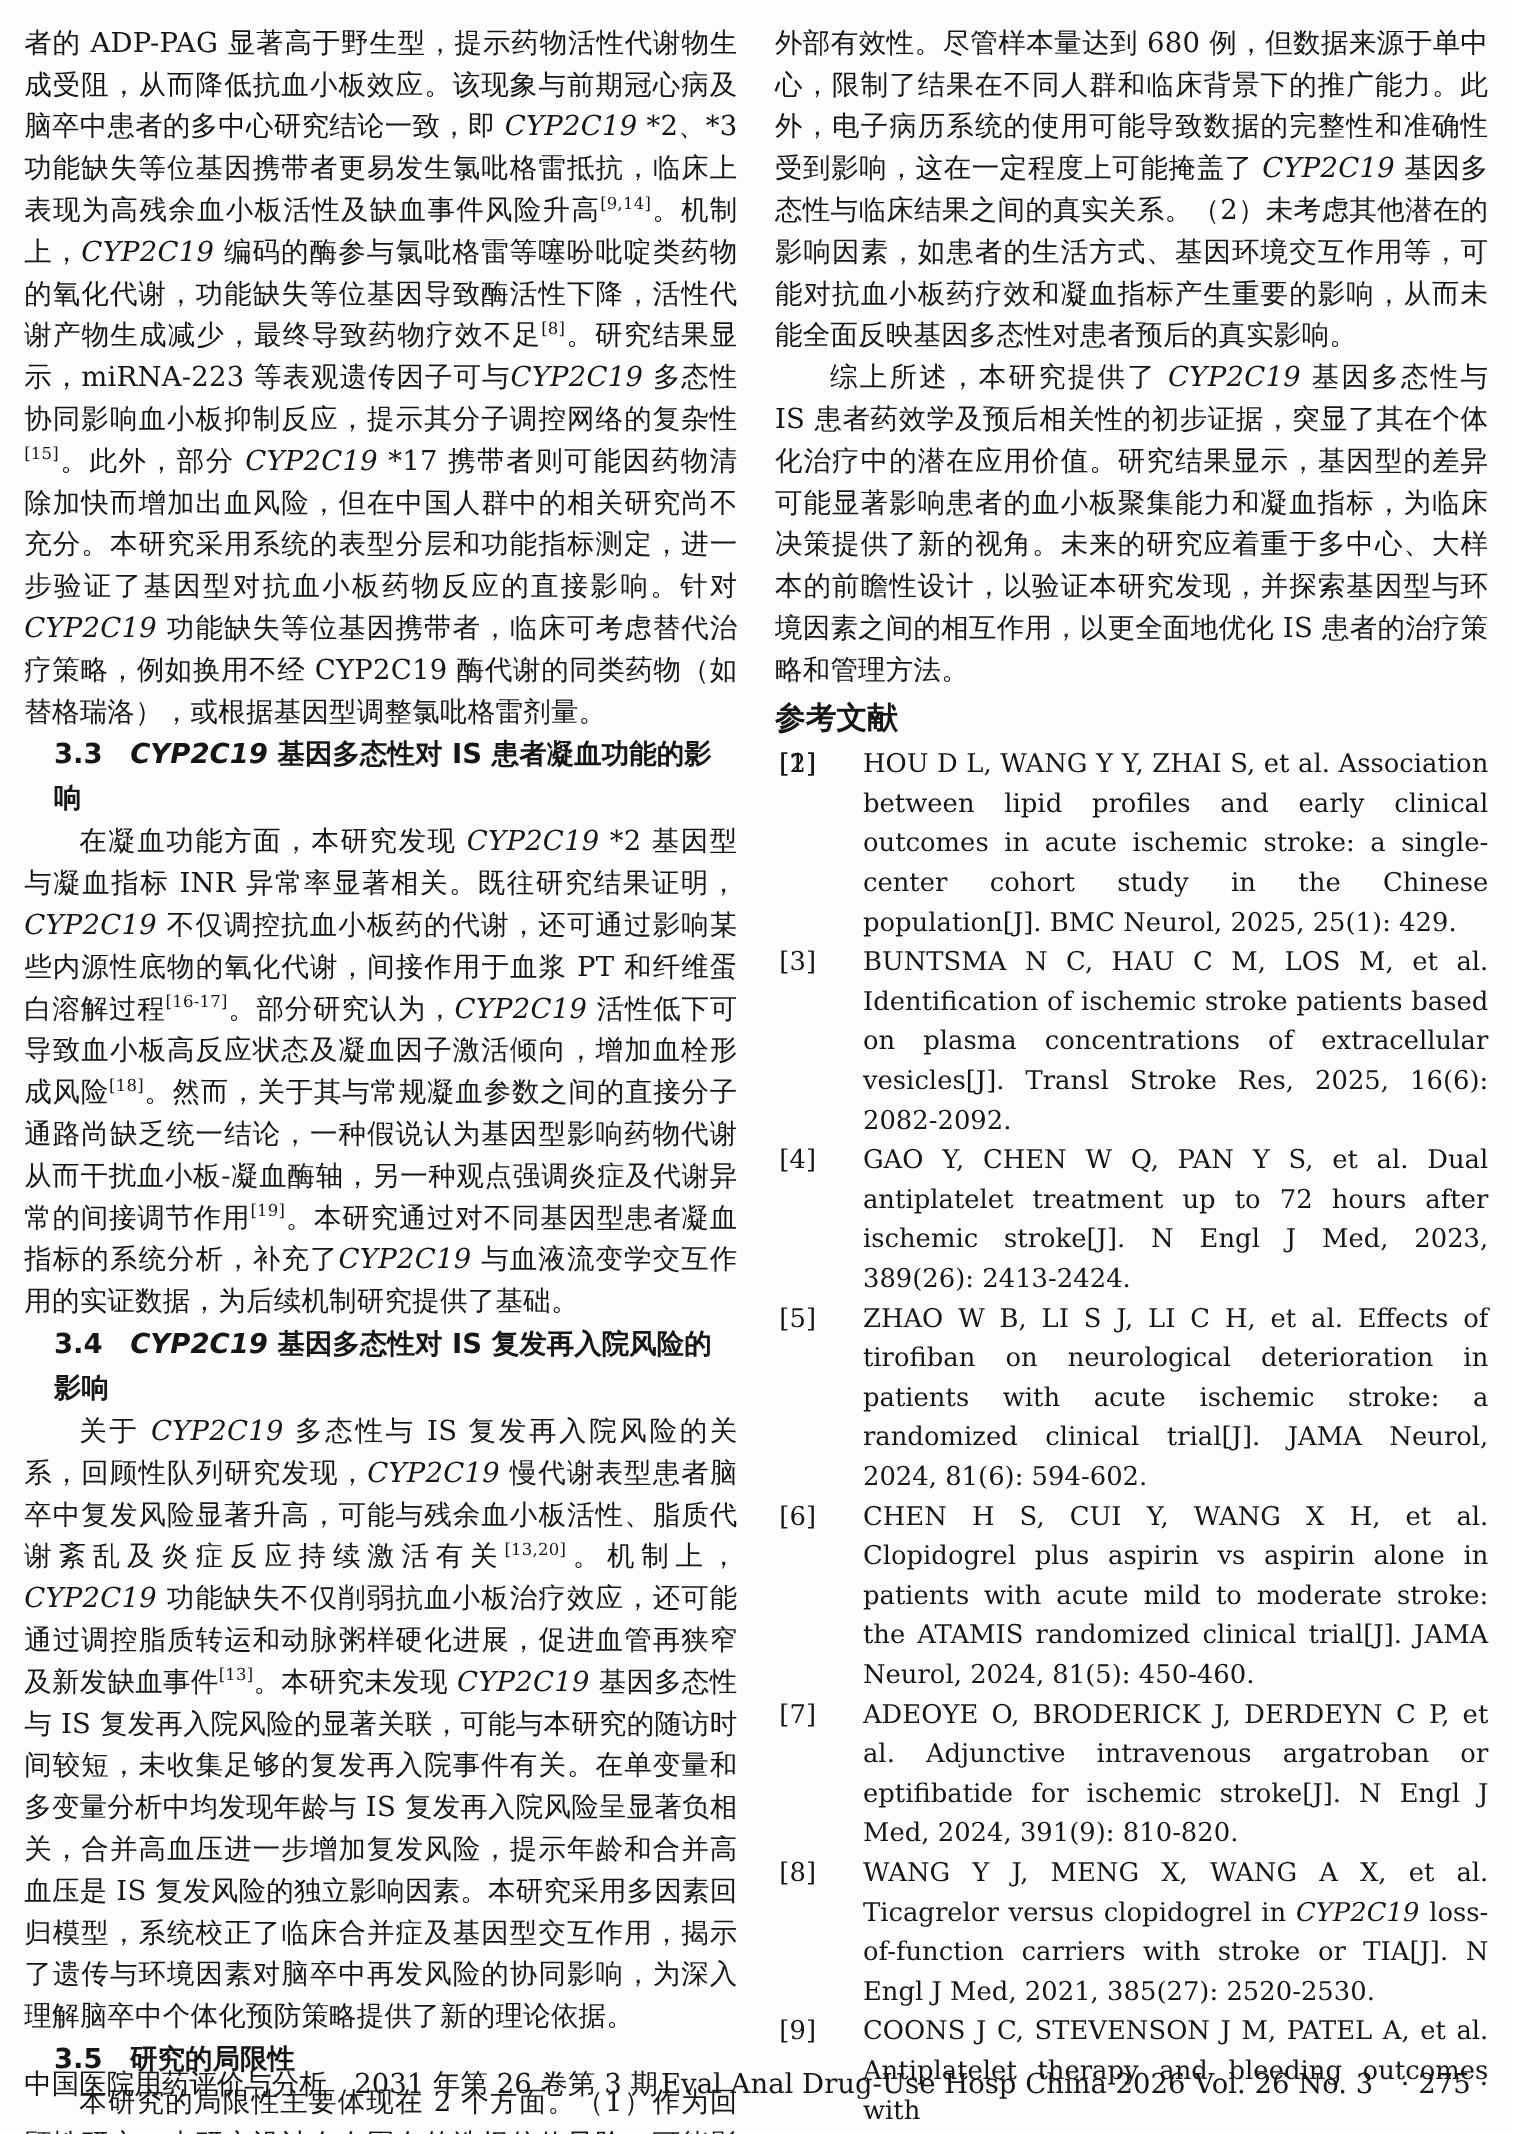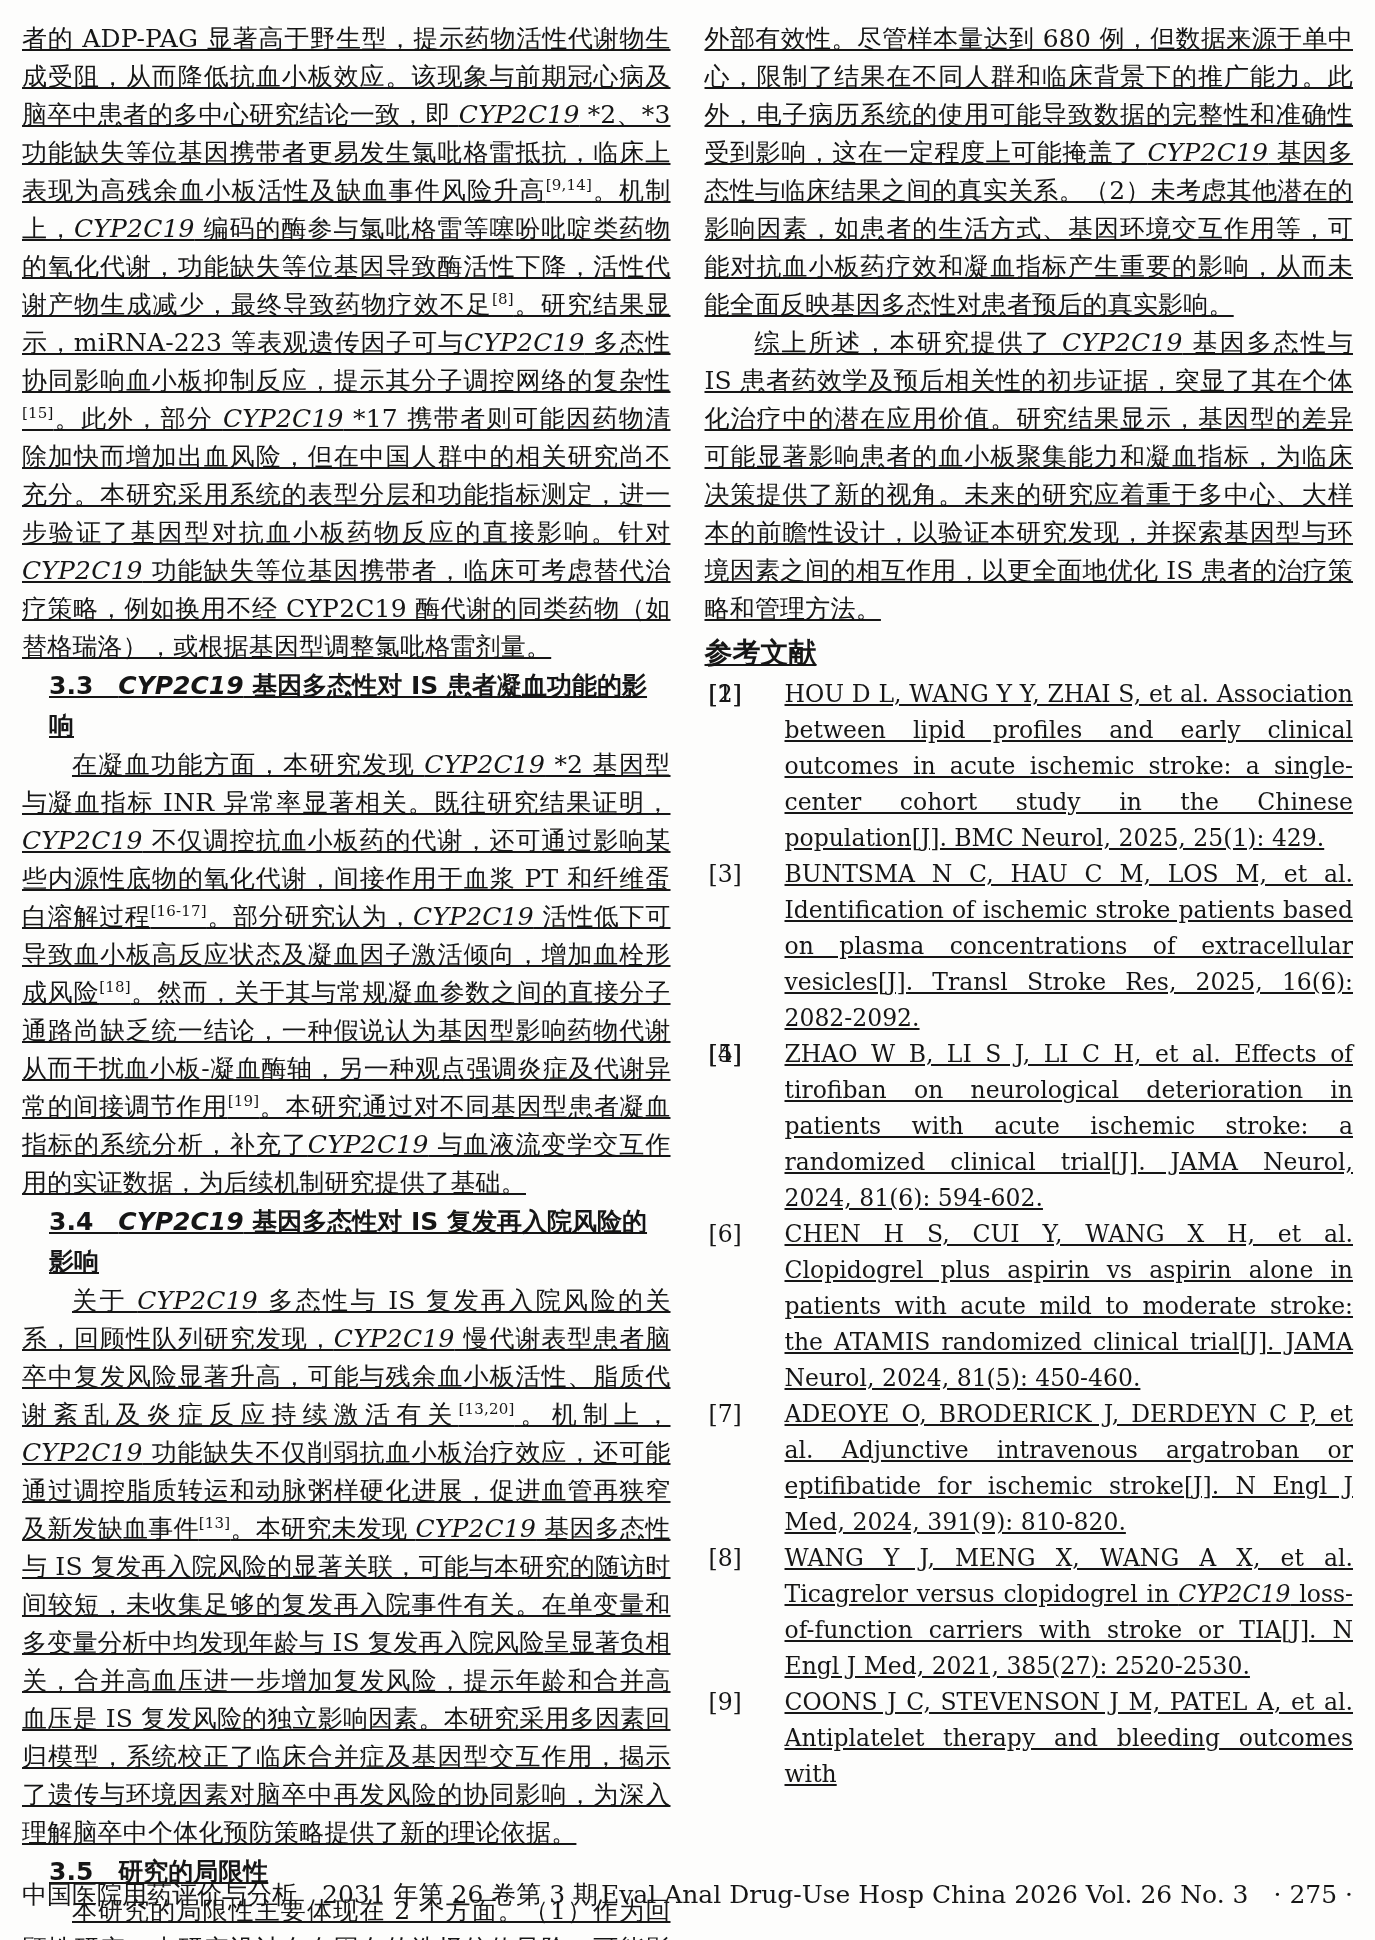--- a/index.html
+++ b/index.html
@@ -5,21 +5,20 @@
   html,body{margin:0;padding:0;}
   body{
     width:1375px;height:1940px;
     background:#fdfdfc;color:#161616;
     font-family:"DejaVu Serif","Liberation Serif",serif;
   }
   .page{
     position:relative;width:1375px;height:1940px;
     overflow:hidden;box-sizing:border-box;
     padding:20px 22px 0 22px;
-    text-decoration:underline;
   }
   .columns{display:flex;gap:34px;}
   .col{width:650px;box-sizing:border-box;}
   .block{font-size:25px;line-height:38px;text-align:justify;letter-spacing:0.2px;}
   .block.p-indent{text-indent:2em;}
   .block.heading{
     font-family:"DejaVu Sans","Liberation Sans",sans-serif;
     font-weight:bold;font-size:25px;line-height:40px;
     text-align:left;letter-spacing:0;margin-left:27px;
   }
@@ -60,21 +59,21 @@
     <div class="col">
       <div>
           <div class="block p"><span>外部有效性。尽管样本量达到 680 例，但数据来源于单中心，限制了结果在不同人群和临床背景下的推广能力。此外，电子病历系统的使用可能导致数据的完整性和准确性受到影响，这在一定程度上可能掩盖了 </span><i>CYP2C19</i><span> 基因多态性与临床结果之间的真实关系。（2）未考虑其他潜在的影响因素，如患者的生活方式、基因环境交互作用等，可能对抗血小板药疗效和凝血指标产生重要的影响，从而未能全面反映基因多态性对患者预后的真实影响。</span></div>
           <div class="block p-indent"><span>综上所述，本研究提供了 </span><i>CYP2C19</i><span> 基因多态性与 IS 患者药效学及预后相关性的初步证据，突显了其在个体化治疗中的潜在应用价值。研究结果显示，基因型的差异可能显著影响患者的血小板聚集能力和凝血指标，为临床决策提供了新的视角。未来的研究应着重于多中心、大样本的前瞻性设计，以验证本研究发现，并探索基因型与环境因素之间的相互作用，以更全面地优化 IS 患者的治疗策略和管理方法。</span></div>
         </div>
       <div class="ref-heading">参考文献</div>
       <div>
           <div class="ref"><span class="ref-label">[1]</span></div>
           <div class="ref"><span class="ref-label">[2]</span><span class="ref-text"><span>HOU D L, WANG Y Y, ZHAI S, et al. Association between lipid profiles and early clinical outcomes in acute ischemic stroke: a single-center cohort study in the Chinese population[J]. BMC Neurol, 2025, 25(1): 429.</span></span></div>
           <div class="ref"><span class="ref-label">[3]</span><span class="ref-text"><span>BUNTSMA N C, HAU C M, LOS M, et al. Identification of ischemic stroke patients based on plasma concentrations of extracellular vesicles[J]. Transl Stroke Res, 2025, 16(6): 2082-2092.</span></span></div>
-          <div class="ref"><span class="ref-label">[4]</span></div>
+          <div class="ref"><span class="ref-label">[4]</span><span class="ref-text"><span>GAO Y, CHEN W Q, PAN Y S, et al. Dual antiplatelet treatment up to 72 hours after ischemic stroke[J]. N Engl J Med, 2023, 389(26): 2413-2424.</span></span></div>
           <div class="ref"><span class="ref-label">[5]</span><span class="ref-text"><span>ZHAO W B, LI S J, LI C H, et al. Effects of tirofiban on neurological deterioration in patients with acute ischemic stroke: a randomized clinical trial[J]. JAMA Neurol, 2024, 81(6): 594-602.</span></span></div>
           <div class="ref"><span class="ref-label">[6]</span><span class="ref-text"><span>CHEN H S, CUI Y, WANG X H, et al. Clopidogrel plus aspirin vs aspirin alone in patients with acute mild to moderate stroke: the ATAMIS randomized clinical trial[J]. JAMA Neurol, 2024, 81(5): 450-460.</span></span></div>
           <div class="ref"><span class="ref-label">[7]</span><span class="ref-text"><span>ADEOYE O, BRODERICK J, DERDEYN C P, et al. Adjunctive intravenous argatroban or eptifibatide for ischemic stroke[J]. N Engl J Med, 2024, 391(9): 810-820.</span></span></div>
           <div class="ref"><span class="ref-label">[8]</span><span class="ref-text"><span>WANG Y J, MENG X, WANG A X, et al. Ticagrelor versus clopidogrel in </span><i>CYP2C19</i><span> loss-of-function carriers with stroke or TIA[J]. N Engl J Med, 2021, 385(27): 2520-2530.</span></span></div>
           <div class="ref"><span class="ref-label">[9]</span><span class="ref-text"><span>COONS J C, STEVENSON J M, PATEL A, et al. Antiplatelet therapy and bleeding outcomes with </span></span></div>
         </div>
 
     </div>
 
   </div>

